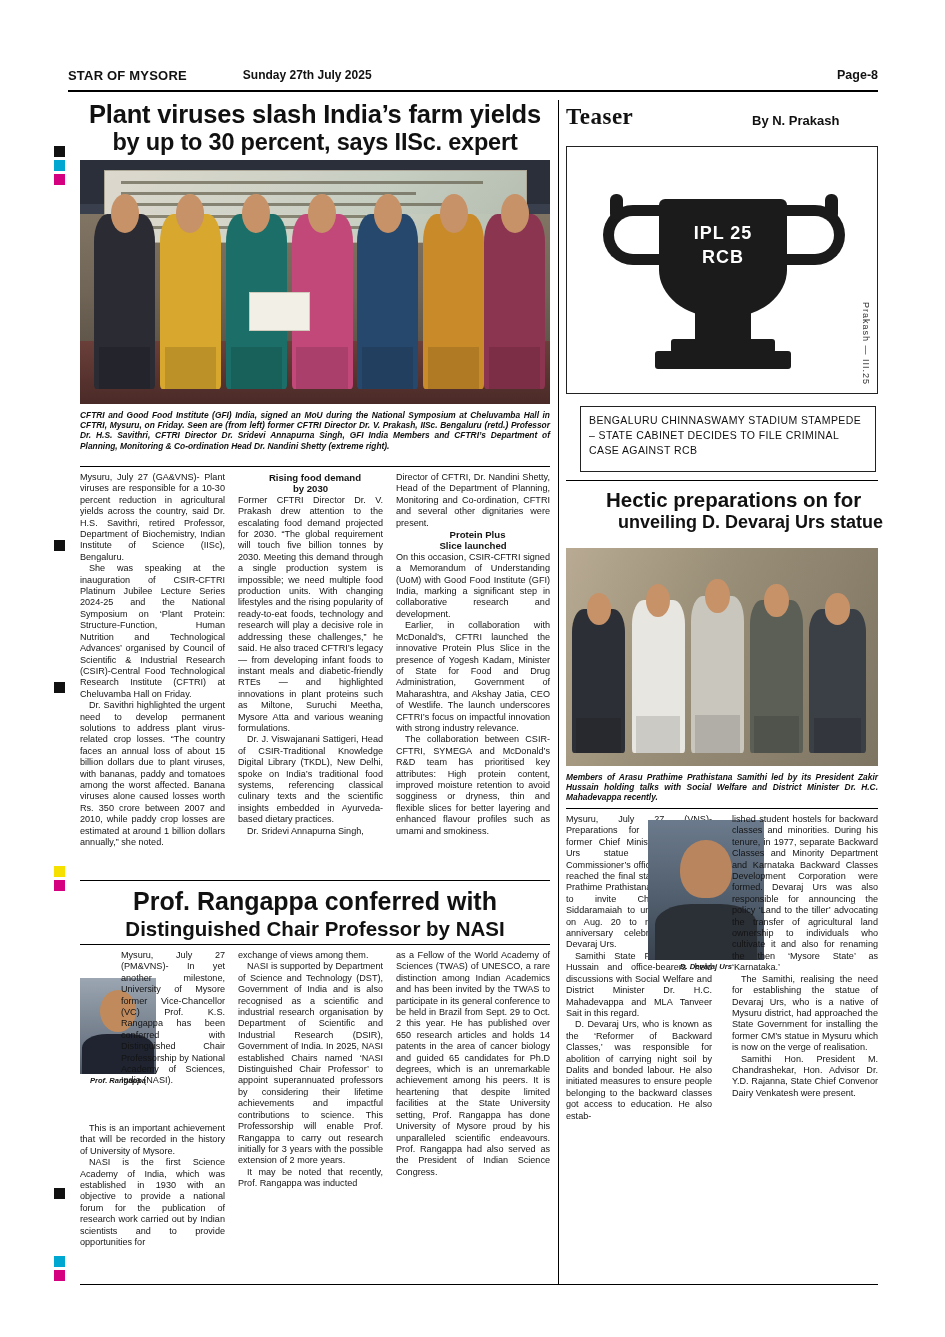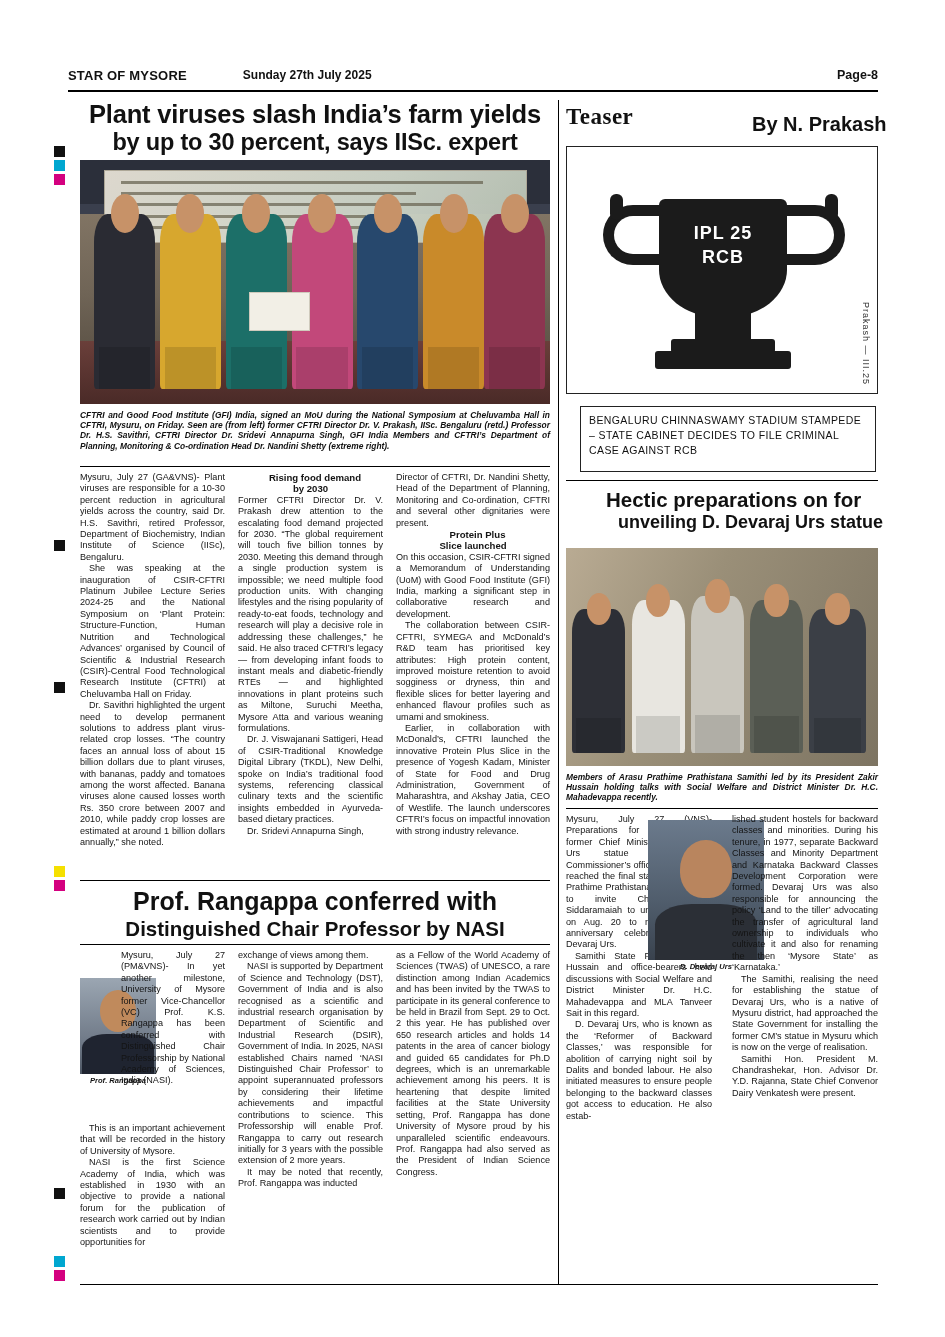--- a/index.html
+++ b/index.html
@@ -63,21 +63,21 @@
   }
 
   
   .teaser-title {
     position:absolute; left:566px; top:104px;
     font-family:"Liberation Serif", serif; font-weight:bold;
     font-size:23px; letter-spacing:.5px;
   }
   .teaser-by {
     position:absolute; left:752px; top:113px;
-    font-size:20px; font-weight:bold;
+    font-size:13px; font-weight:bold;
   }
   .teaser-box {
     position:absolute; left:566px; top:146px; width:312px; height:248px;
     border:1px solid #222; background:#fff;
   }
   .teaser-box2 {
     position:absolute; left:580px; top:406px; width:296px; height:66px;
     border:1px solid #222; background:#fff;
     padding:6px 8px;
     font-family:"Liberation Sans", sans-serif;
@@ -215,22 +215,22 @@
     <p class="noind">Former CFTRI Director Dr. V. Prakash drew attention to the escalating food demand projected for 2030. “The global requirement will touch five billion tonnes by 2030. Meeting this demand through a single production system is impossible; we need multiple food production units. With changing lifestyles and the rising popularity of ready-to-eat foods, technology and research will play a decisive role in addressing these challenges,” he said. He also traced CFTRI’s legacy — from developing infant foods to instant meals and diabetic-friendly RTEs — and highlighted innovations in plant proteins such as Miltone, Suruchi Meetha, Mysore Atta and various weaning formulations.</p>
     <p>Dr. J. Viswajanani Sattigeri, Head of CSIR-Traditional Knowledge Digital Library (TKDL), New Delhi, spoke on India’s traditional food systems, referencing classical culinary texts and the scientific insights embedded in Ayurveda-based dietary practices.</p>
     <p>Dr. Sridevi Annapurna Singh,</p>
   </div>
 
   <div class="col" style="left:396px; top:472px; width:154px;">
     <p class="noind">Director of CFTRI, Dr. Nandini Shetty, Head of the Department of Planning, Monitoring and Co-ordination, CFTRI and several other dignitaries were present.</p>
     <p class="subhead" style="white-space:pre-line;">Protein Plus
 Slice launched</p>
     <p class="noind">On this occasion, CSIR-CFTRI signed a Memorandum of Understanding (UoM) with Good Food Institute (GFI) India, marking a significant step in collaborative research and development.</p>
+    <p>Earlier, in collaboration with McDonald’s, CFTRI launched the innovative Protein Plus Slice in the presence of Yogesh Kadam, Minister of State for Food and Drug Administration, Government of Maharashtra, and Akshay Jatia, CEO of Westlife. The launch underscores CFTRI’s focus on impactful innovation with strong industry relevance.</p>
     <p>The collaboration between CSIR-CFTRI, SYMEGA and McDonald’s R&amp;D team has prioritised key attributes: High protein content, improved moisture retention to avoid sogginess or dryness, thin and flexible slices for better layering and enhanced flavour profiles such as umami and smokiness.</p>
-    <p>Earlier, in collaboration with McDonald’s, CFTRI launched the innovative Protein Plus Slice in the presence of Yogesh Kadam, Minister of State for Food and Drug Administration, Government of Maharashtra, and Akshay Jatia, CEO of Westlife. The launch underscores CFTRI’s focus on impactful innovation with strong industry relevance.</p>
   </div>
 
   <div class="vline" style="left:558px; top:100px; width:1px; height:1184px;"></div>
 
   <div class="teaser-title">
     <span>Teaser</span>
   </div>
   <div class="teaser-by">By N. Prakash</div>
 
   <div class="teaser-box">

